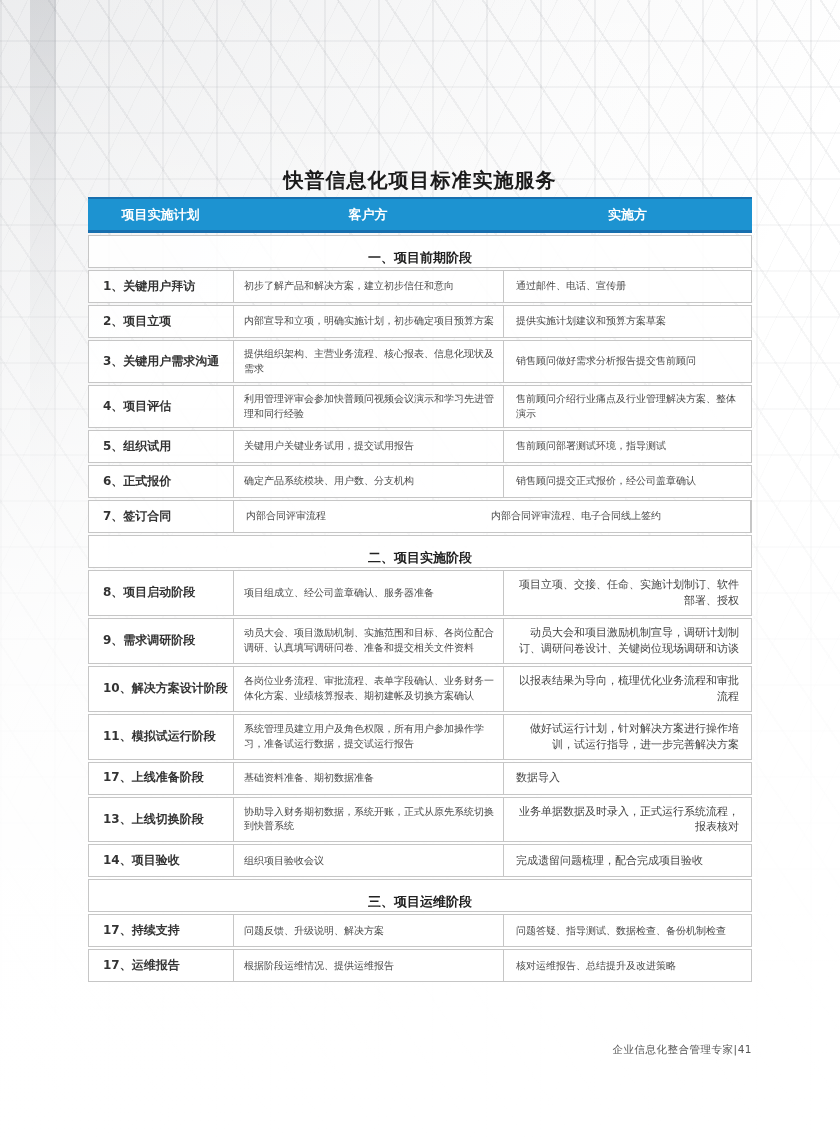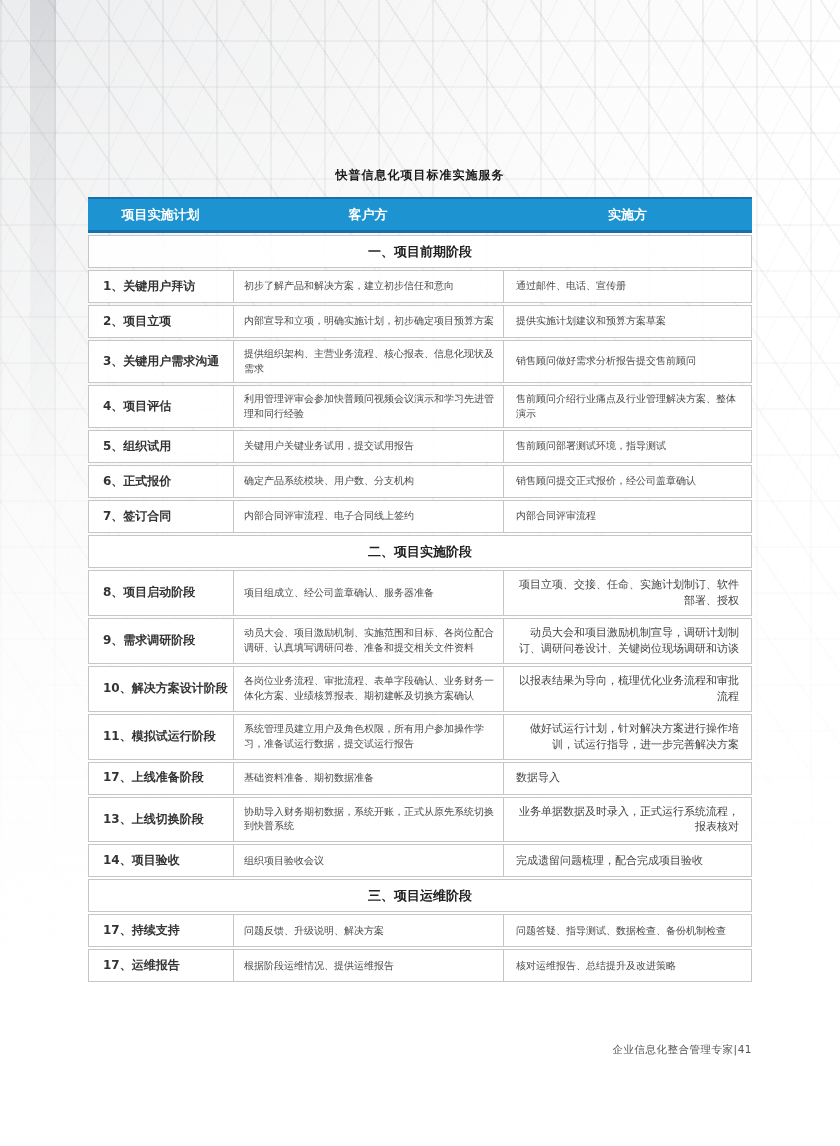--- a/index.html
+++ b/index.html
@@ -23,21 +23,21 @@
     position:absolute; left:30px; top:0; width:26px; height:540px;
     background:linear-gradient(180deg, rgba(105,110,120,0.20), rgba(105,110,120,0));
   }
   .bg-fade {
     position:absolute; left:0; top:0; width:840px; height:1146px;
     background:linear-gradient(180deg, rgba(255,255,255,0.10) 0%, rgba(255,255,255,0.45) 30%,
                rgba(255,255,255,0.85) 58%, rgba(255,255,255,0.97) 80%, #ffffff 100%);
   }
   .title {
     position:absolute; top:167px; left:0; width:100%;
-    text-align:center; font-size:12px; font-weight:bold; color:#1b1b1b; letter-spacing:1px;
+    text-align:center; font-size:20px; font-weight:bold; color:#1b1b1b; letter-spacing:1px;
   }
   .table { position:absolute; left:88px; top:197px; width:664px; }
   .thead {
     display:flex; align-items:stretch; height:36px;
     background:var(--accent,#1d93d1);
     border-top:2px solid var(--accent-dark,#186fae);
     border-bottom:3px solid var(--accent-dark,#186fae);
   }
   .th {
     display:flex; align-items:center; justify-content:center;
@@ -45,21 +45,21 @@
   }
   .th.col-plan { width:145px; }
   .th.col-client { width:270px; }
   .th.col-impl { flex:1; }
   .row, .section-row {
     display:flex; margin-top:2px;
     border:1px solid var(--border,#c6c6c6);
     background:rgba(255,255,255,0.88);
   }
   .section-row {
-    min-height:33px; align-items:center; justify-content:center;
+    min-height:33px; align-items:flex-end; justify-content:center;
     font-weight:bold; font-size:13px; color:#222222;
   }
   .cell {
     display:flex; align-items:center;
     padding:6px 10px; font-size:10px; color:var(--text-body,#4a4a4a); line-height:1.45;
     min-height:31px;
   }
   .cell.col-plan {
     width:145px; padding:6px 4px 6px 14px;
     font-size:12px; font-weight:bold; color:var(--text-dark,#333333);
@@ -128,22 +128,22 @@
   </div>
 
   <div class="row sec0">
     <div class="cell col-plan plan">6、正式报价</div>
     <div class="cell col-client client">确定产品系统模块、用户数、分支机构</div>
     <div class="cell col-impl impl">销售顾问提交正式报价，经公司盖章确认</div>
   </div>
 
   <div class="row sec0">
     <div class="cell col-plan plan">7、签订合同</div>
+    <div class="cell col-impl impl">内部合同评审流程</div>
     <div class="cell col-client client">内部合同评审流程、电子合同线上签约</div>
-    <div class="cell col-impl impl">内部合同评审流程</div>
   </div>
 
   <div class="section-row">
     <span class="section-title">二、项目实施阶段</span>
   </div>
 
   <div class="row sec1">
     <div class="cell col-plan plan">8、项目启动阶段</div>
     <div class="cell col-client client">项目组成立、经公司盖章确认、服务器准备</div>
     <div class="cell col-impl impl">项目立项、交接、任命、实施计划制订、软件部署、授权</div>

